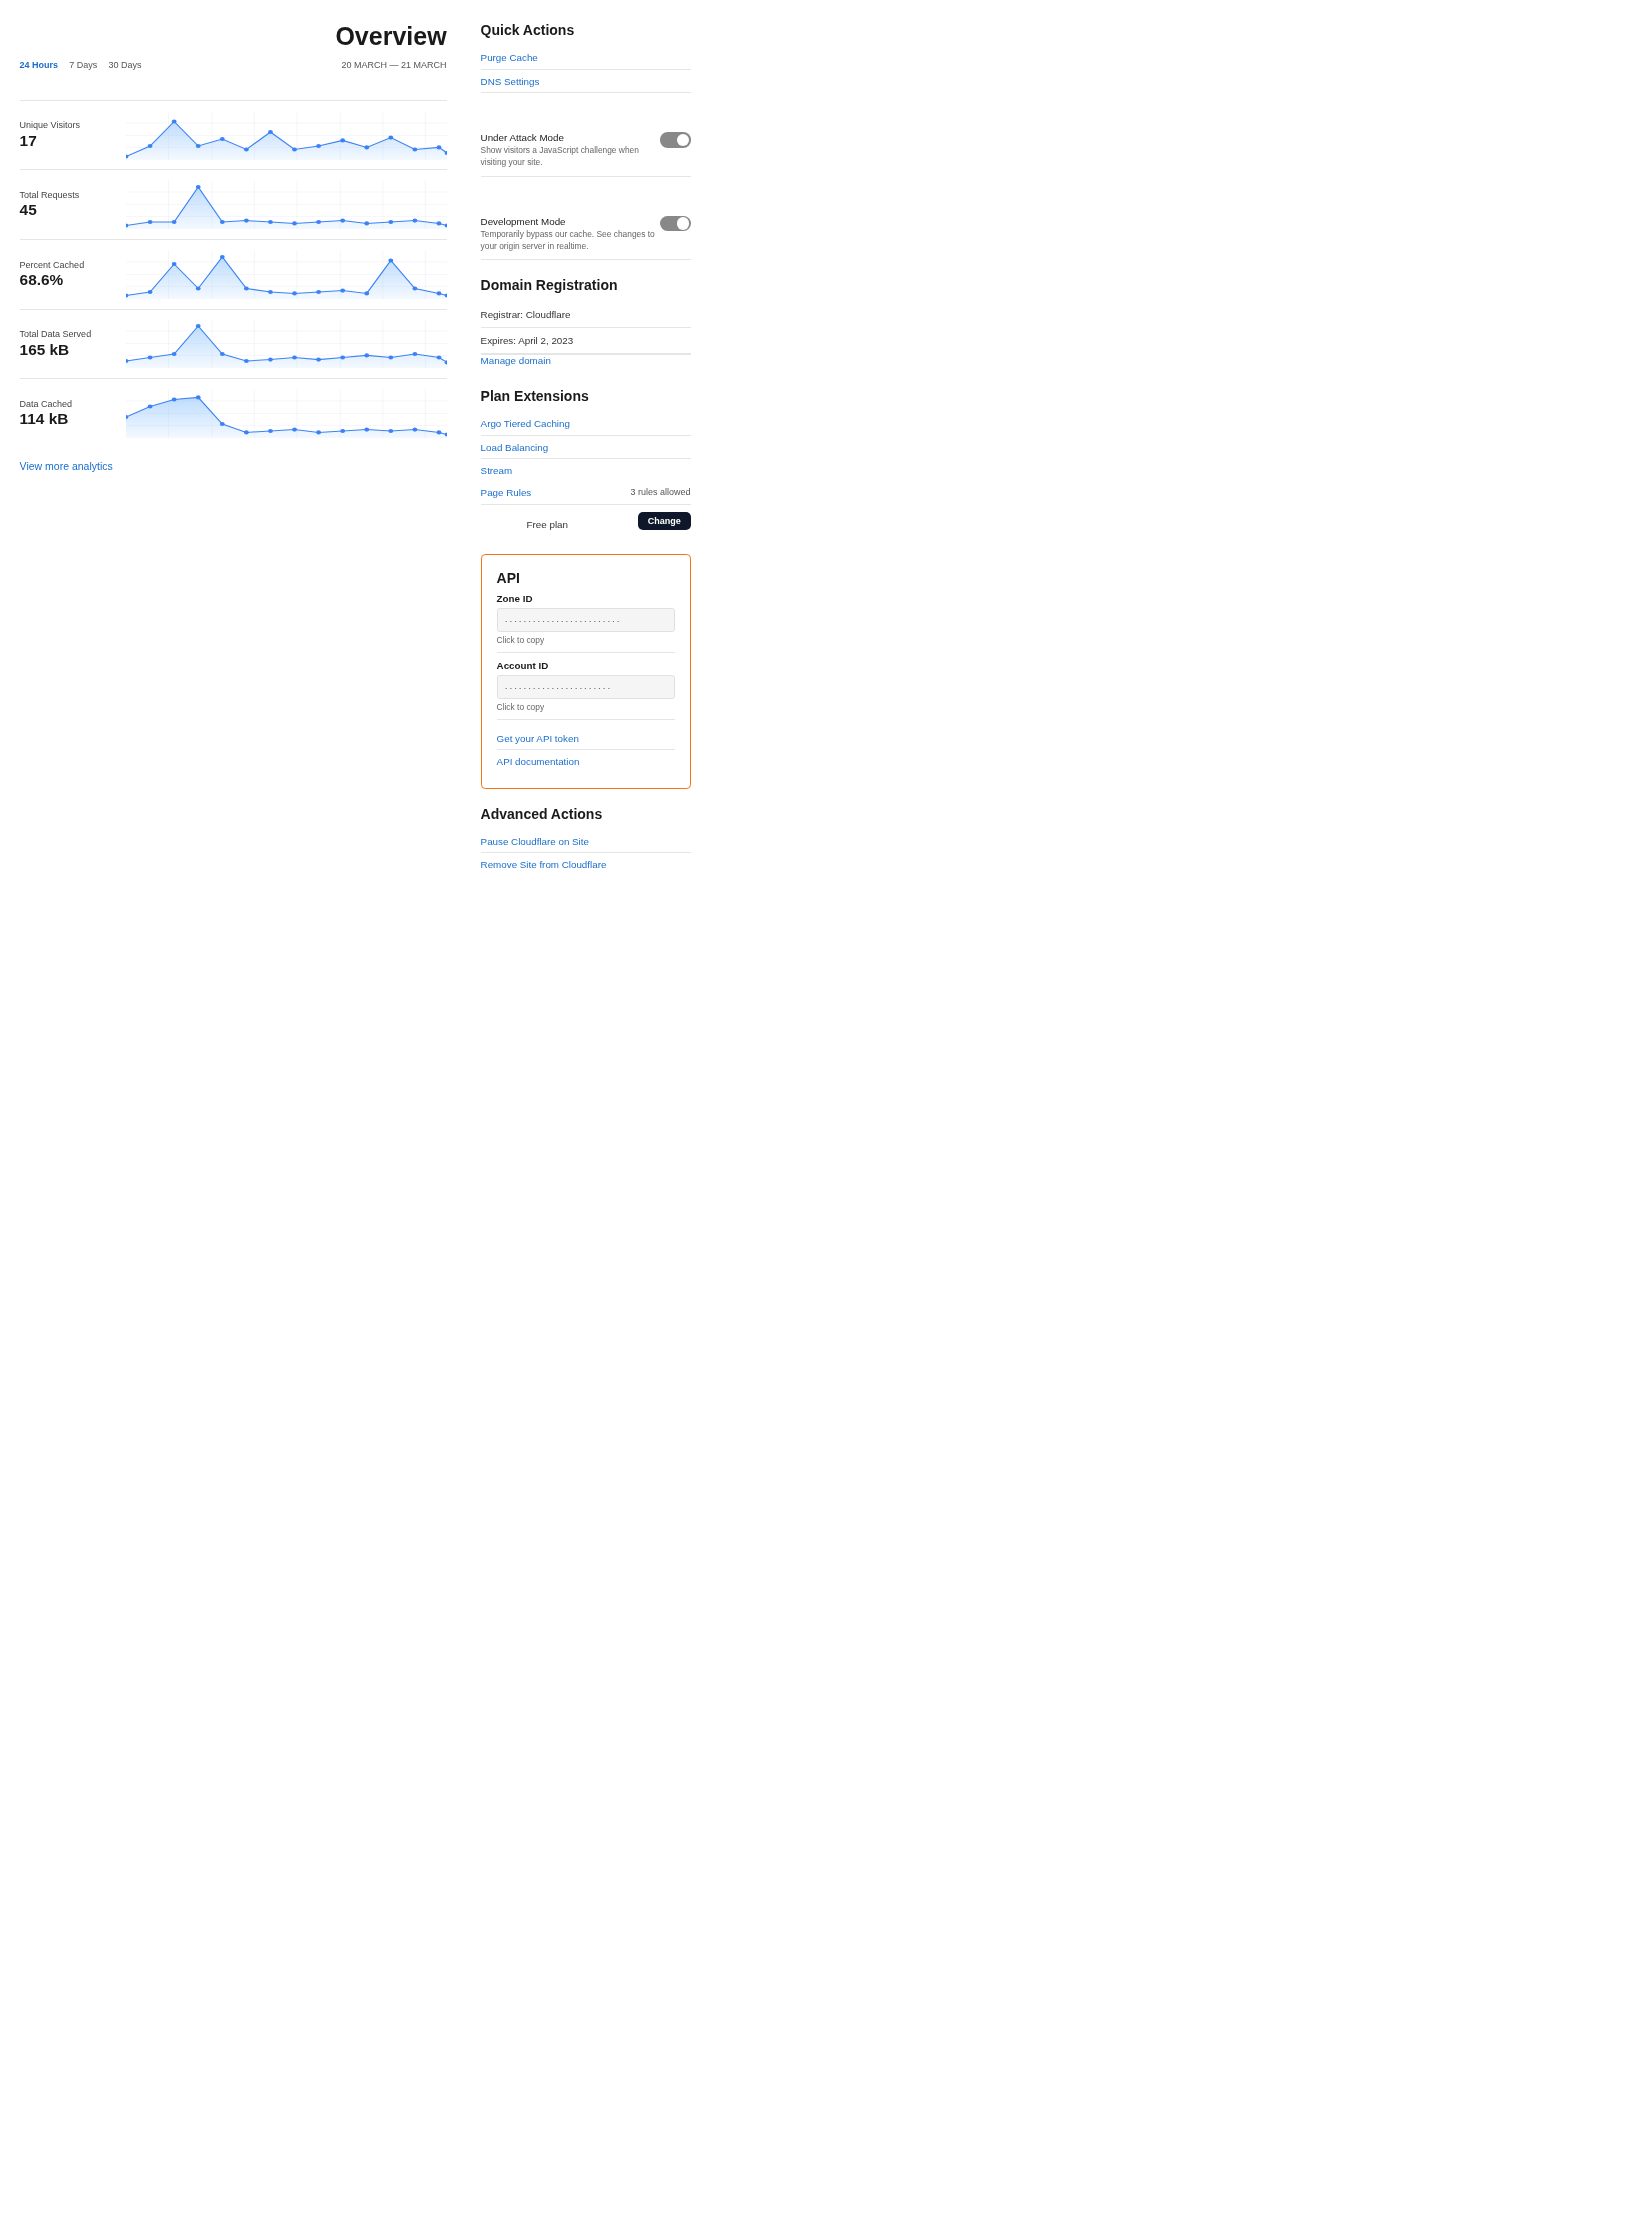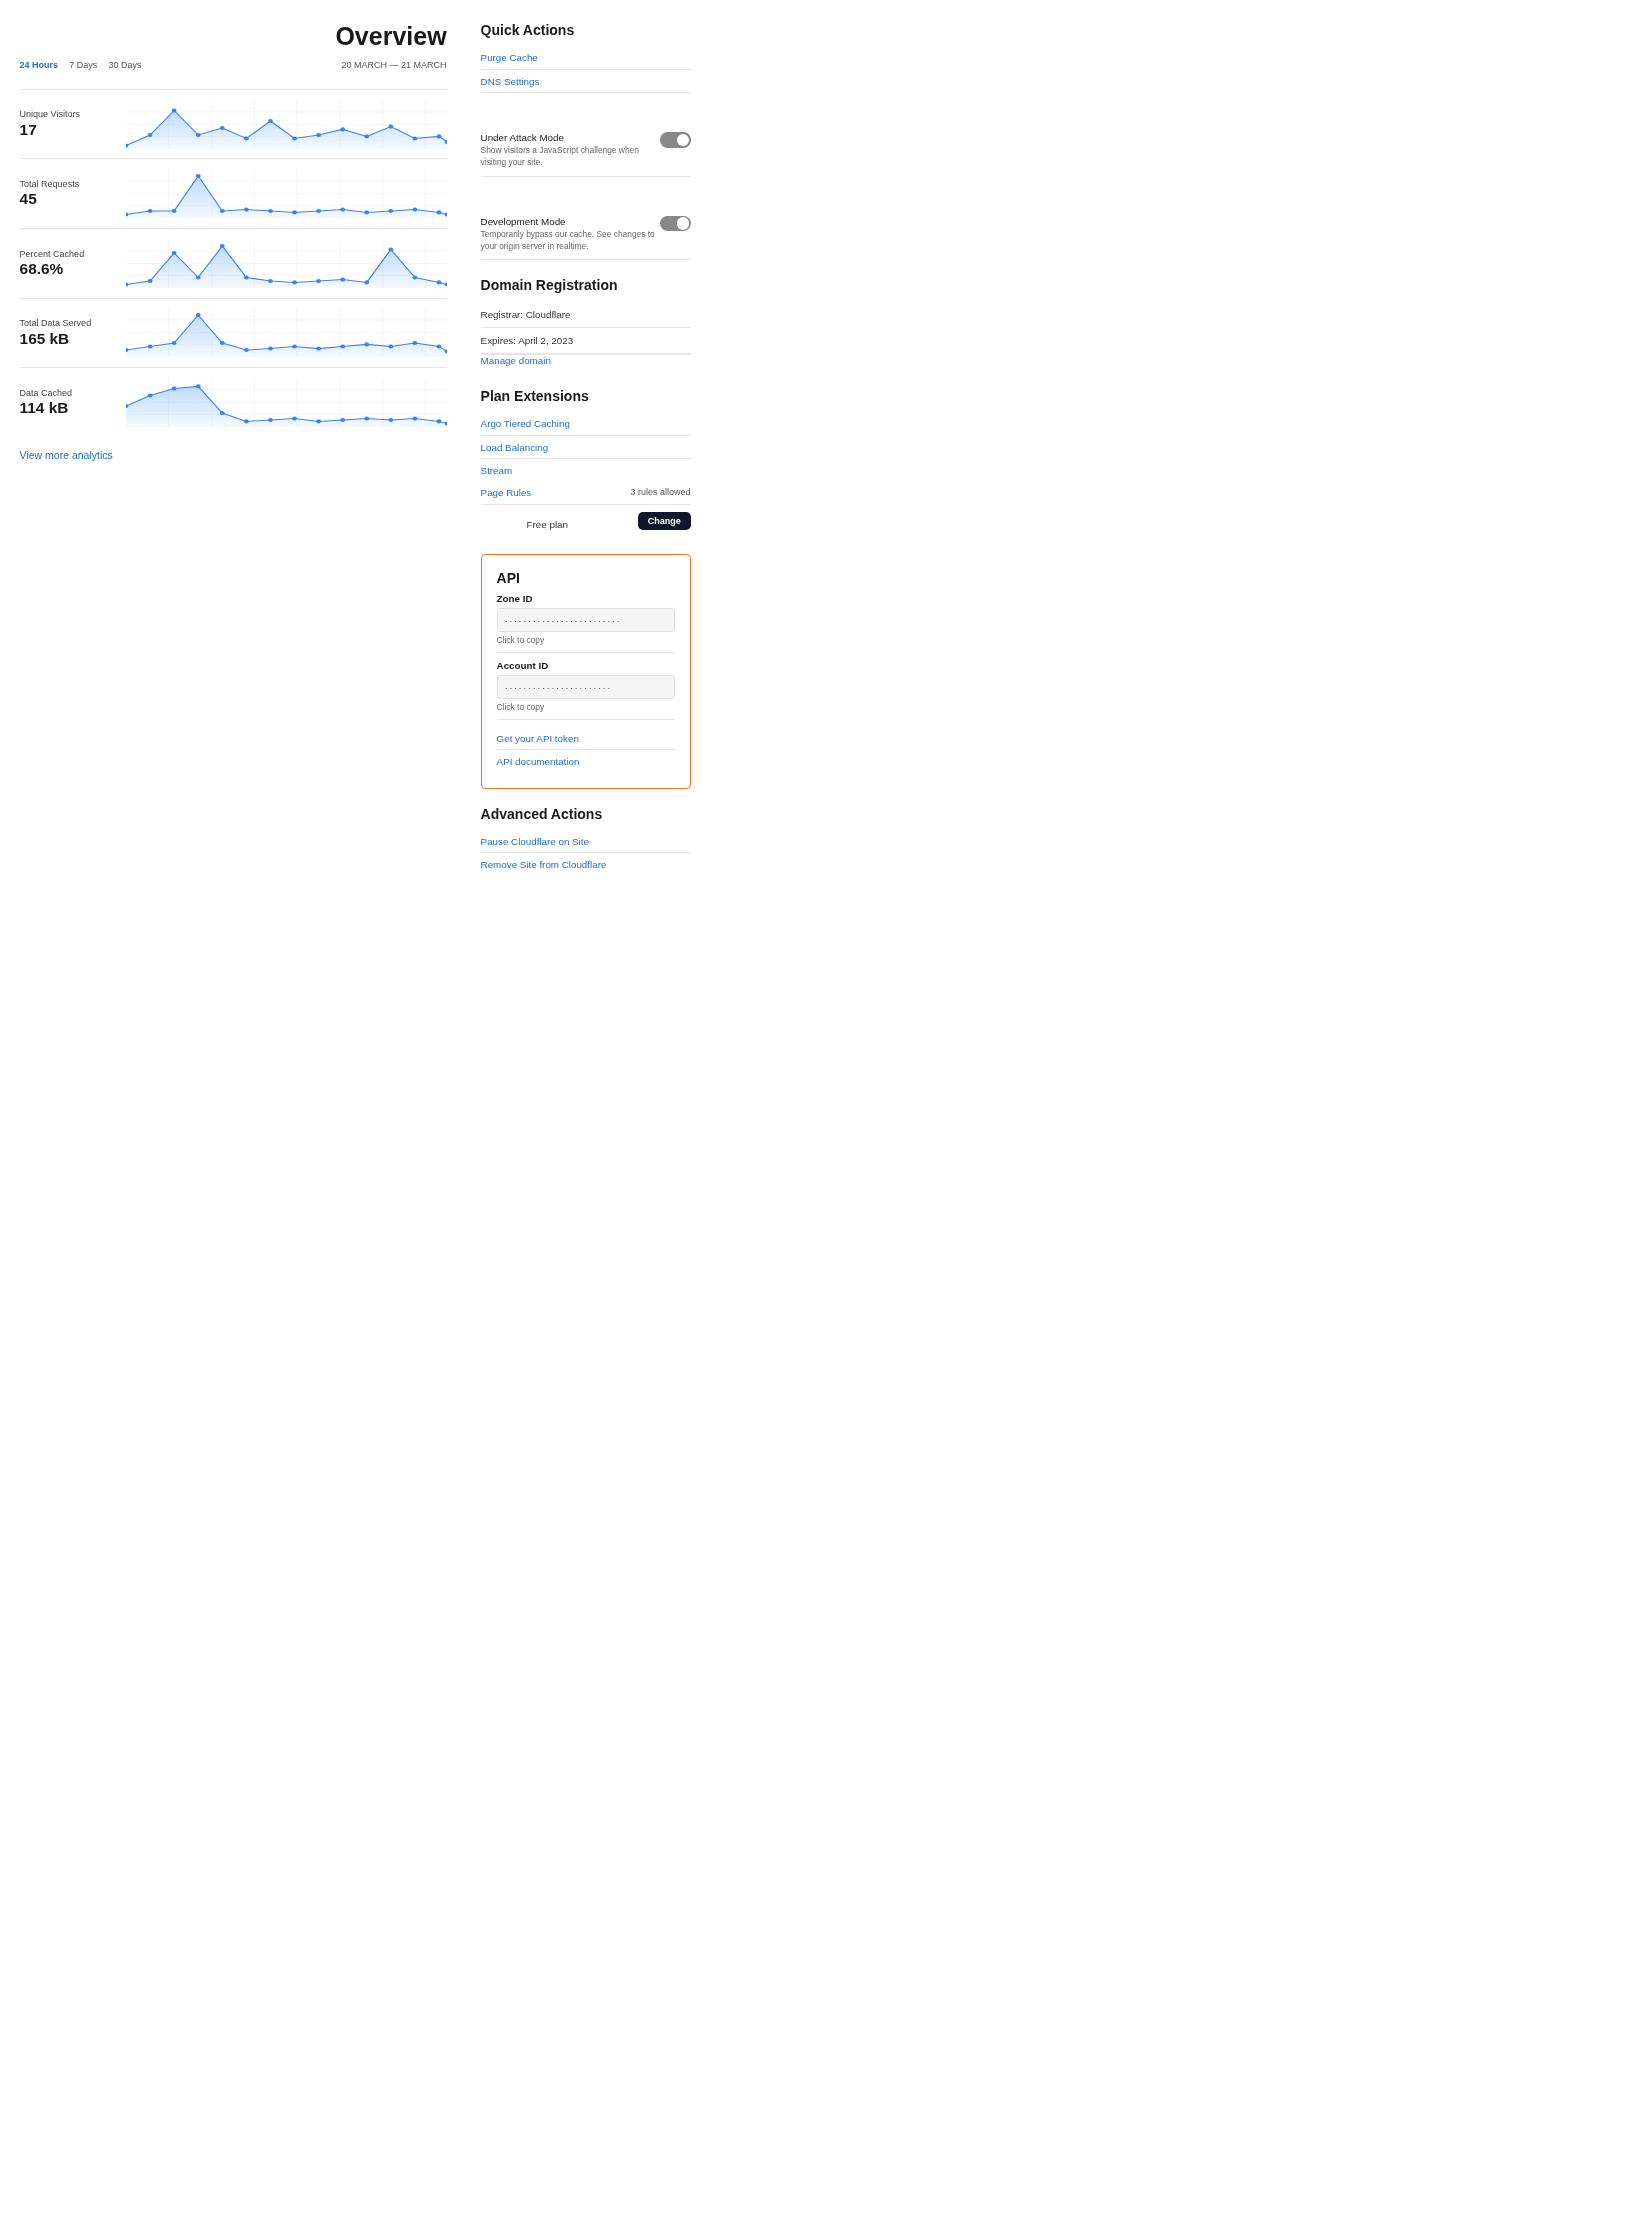--- a/index.html
+++ b/index.html
@@ -28,21 +28,21 @@
     h1.overview-title {
       font-size: 25px;
       font-weight: 700;
       margin-bottom: 8.4px;
       text-align: right;
     }
     .time-filters {
       display: flex;
       align-items: center;
       gap: 11.2px;
-      margin-bottom: 19px;
+      margin-bottom: 30px;
     }
     .time-filters .date-range {
       margin-left: auto;
       color: #555;
       font-size: 9px;
     }
     .time-btn {
       font-size: 9px;
       color: #555;
       background: none;

